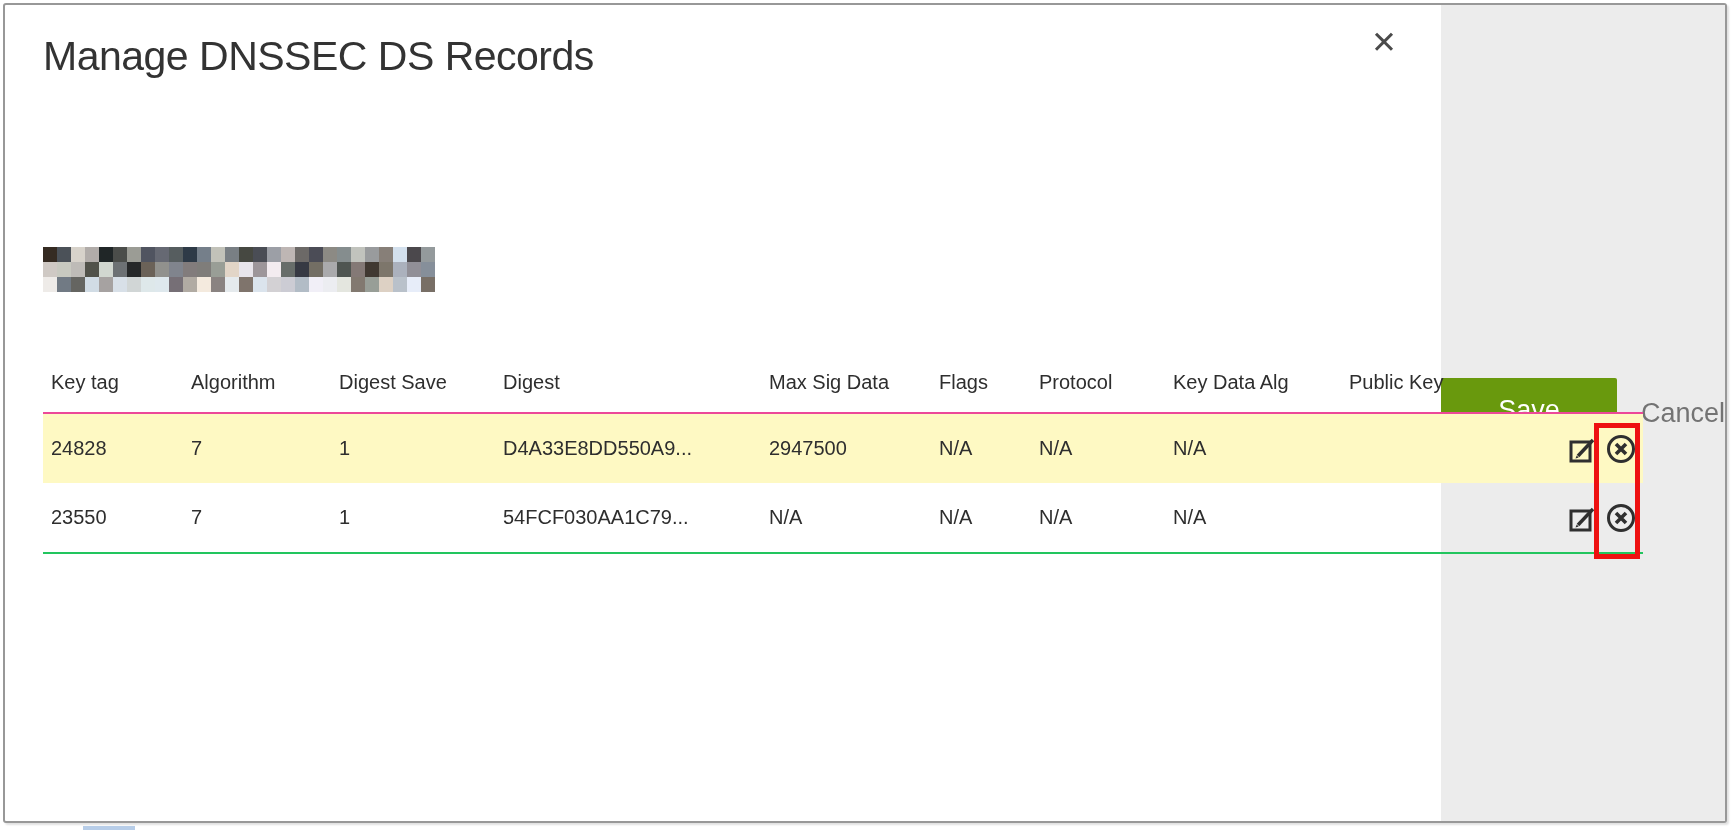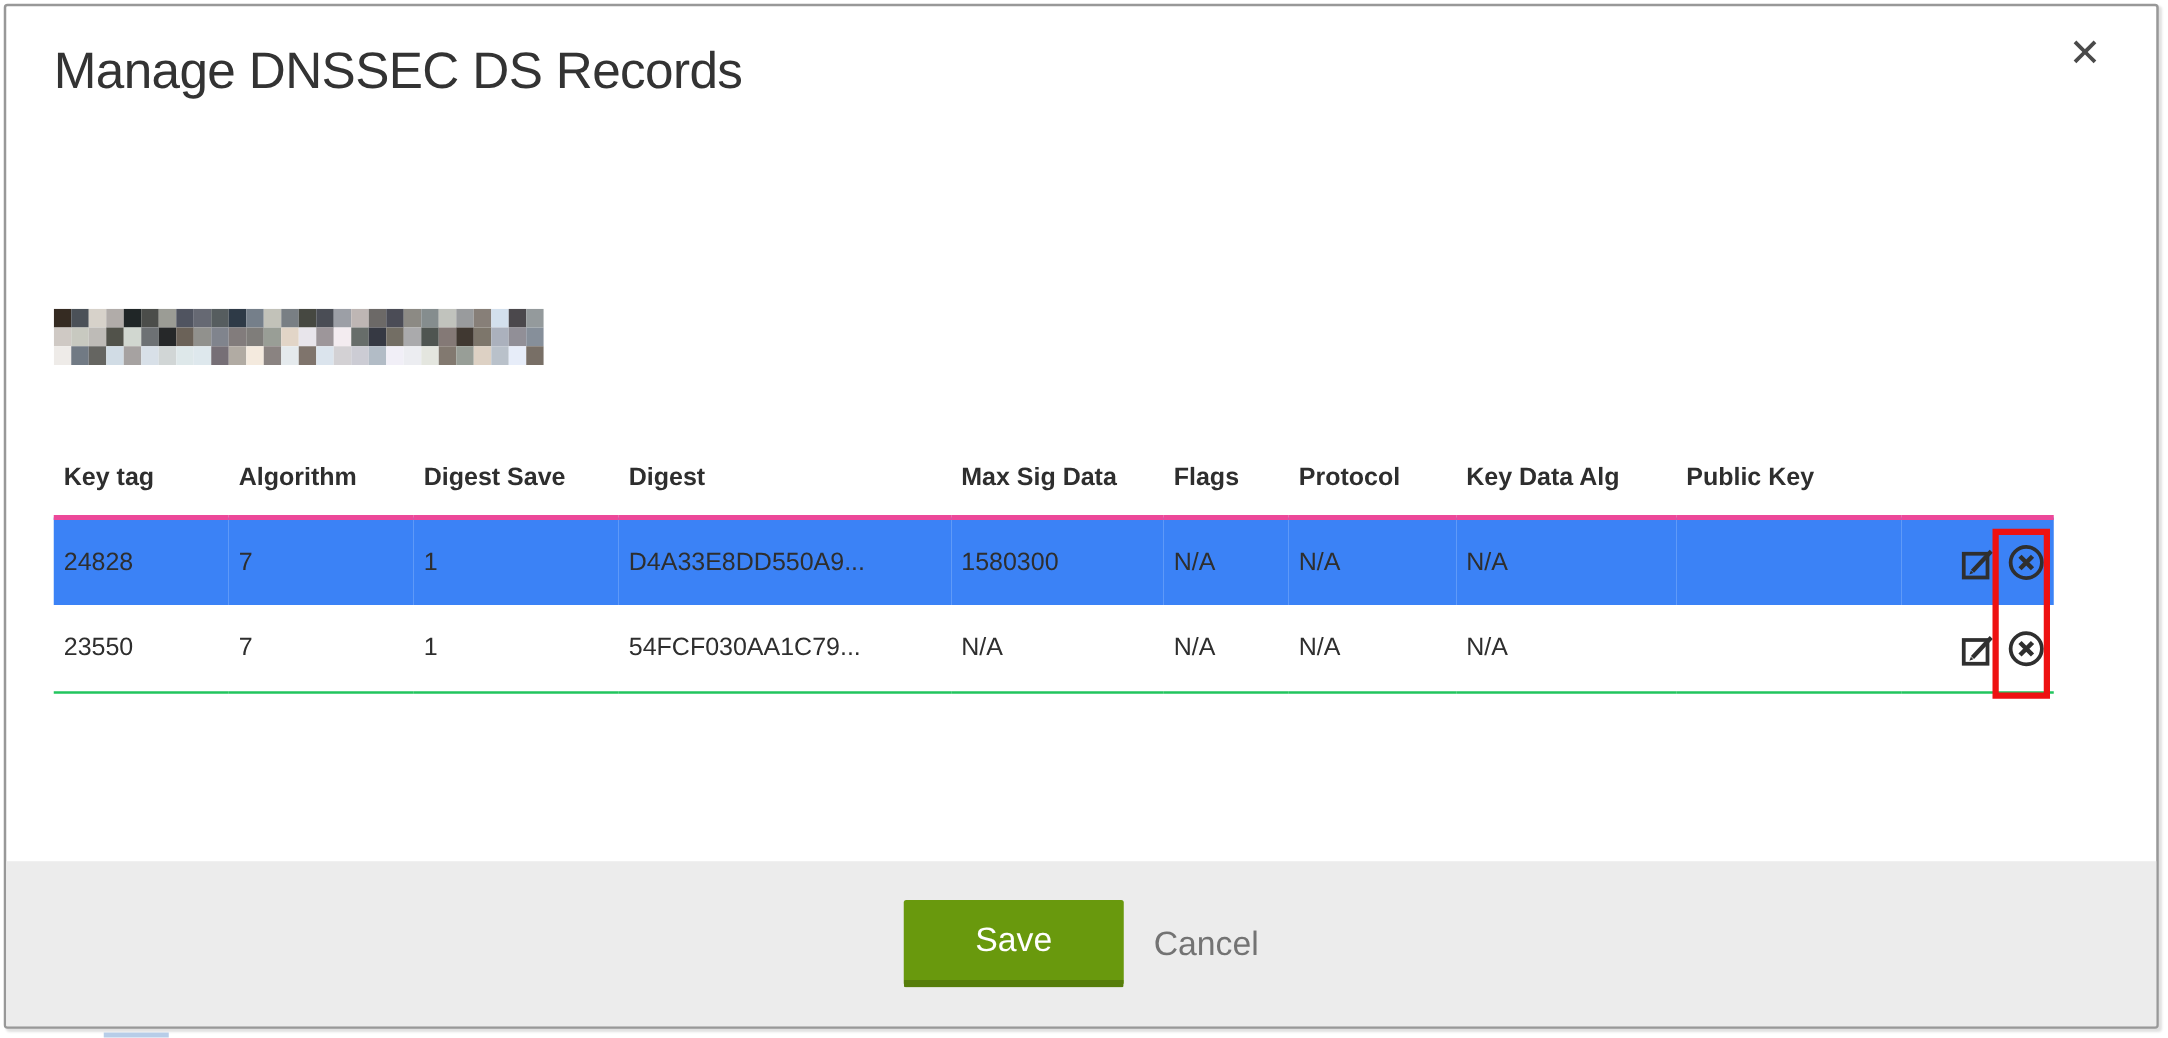--- a/index.html
+++ b/index.html
@@ -2,42 +2,42 @@
 <html><head>
 <meta charset="utf-8">
 <style>
   * { margin:0; padding:0; box-sizing:border-box; }
   html,body { width:1734px; height:830px; background:#ffffff; overflow:hidden;
               font-family:"Liberation Sans","DejaVu Sans",sans-serif; }
 
   .dialog { position:absolute; left:3px; top:3px; width:1724px; height:820px;
             background:#fff; border:2px solid #989898; border-radius:3px;
             box-shadow:2px 2px 2px rgba(0,0,0,.12);
-            display:flex; flex-direction:column; }
+            display:flex; flex-direction:row; }
 
   .content { position:relative; flex:1 1 auto; }
 
   .title { position:absolute; left:38px; top:28px; font-size:41px; font-weight:400;
            color:#333; letter-spacing:-.5px; }
 
   .close-btn { position:absolute; right:44px; top:22px; font-size:31px; font-weight:600;
                color:#4a4a4a; cursor:pointer; line-height:1; }
 
   .redacted { position:absolute; left:38px; top:242px; width:392px; height:45px;
               display:flex; flex-wrap:wrap; overflow:hidden; }
   .redacted span { width:14px; height:15px; display:block; }
 
   .subtitle { position:absolute; left:38px; top:310px; font-size:25px; color:#333; }
 
   .table-wrap { position:absolute; left:38px; top:360px; width:1600px; }
   table { border-collapse:collapse; table-layout:fixed; width:1600px; }
-  th { text-align:left; font-size:20px; font-weight:700; color:#2e2e2e;
-       padding:6px 0 18px 8px; border-bottom:4px solid #ec4899; white-space:nowrap; }
+  th { text-align:left; font-size:20px; font-weight:400; color:#2e2e2e;
+       padding:6px 0 18px 8px; border-bottom:2px solid #ec4899; white-space:nowrap; }
   td { font-size:20px; color:#2e2e2e; padding-left:8px; height:70px; white-space:nowrap; }
-  tbody tr.row-odd { background:#3b82f6; }
+  tbody tr.row-odd { background:#fef9c3; }
   tbody tr:last-child td { border-bottom:2px solid #22c55e; }
 
   .actions-cell { padding:0 4px 0 0; }
   .actions { display:flex; align-items:center; justify-content:flex-end; gap:3px; }
   .icon-btn { display:inline-flex; cursor:pointer; }
 
   .annotation-box { position:absolute; left:1551px; top:58px; width:46px; height:136px;
                     border:5px solid #ee1111; pointer-events:none; }
 
   .add-btn { position:absolute; left:38px; top:565px; background:#fff;
@@ -180,21 +180,21 @@
             <th>Public Key</th>
             <th></th>
           </tr>
         </thead>
         <tbody>
           <tr class="row-odd">
             <td>24828</td>
             <td>7</td>
             <td>1</td>
             <td>D4A33E8DD550A9...</td>
-            <td>1580300</td>
+            <td>2947500</td>
             <td>N/A</td>
             <td>N/A</td>
             <td>N/A</td>
             <td></td>
             <td class="actions-cell">
               <div class="actions">
                 <span class="icon-btn">
                   <svg width="34" height="34" viewBox="0 0 34 34">
                       <rect x="5" y="10" width="19" height="19" fill="none" stroke="#2f2f2f" stroke-width="3"></rect>
                       <path d="M12 24 L27 8" stroke="#2f2f2f" stroke-width="3.4" fill="none"></path>

